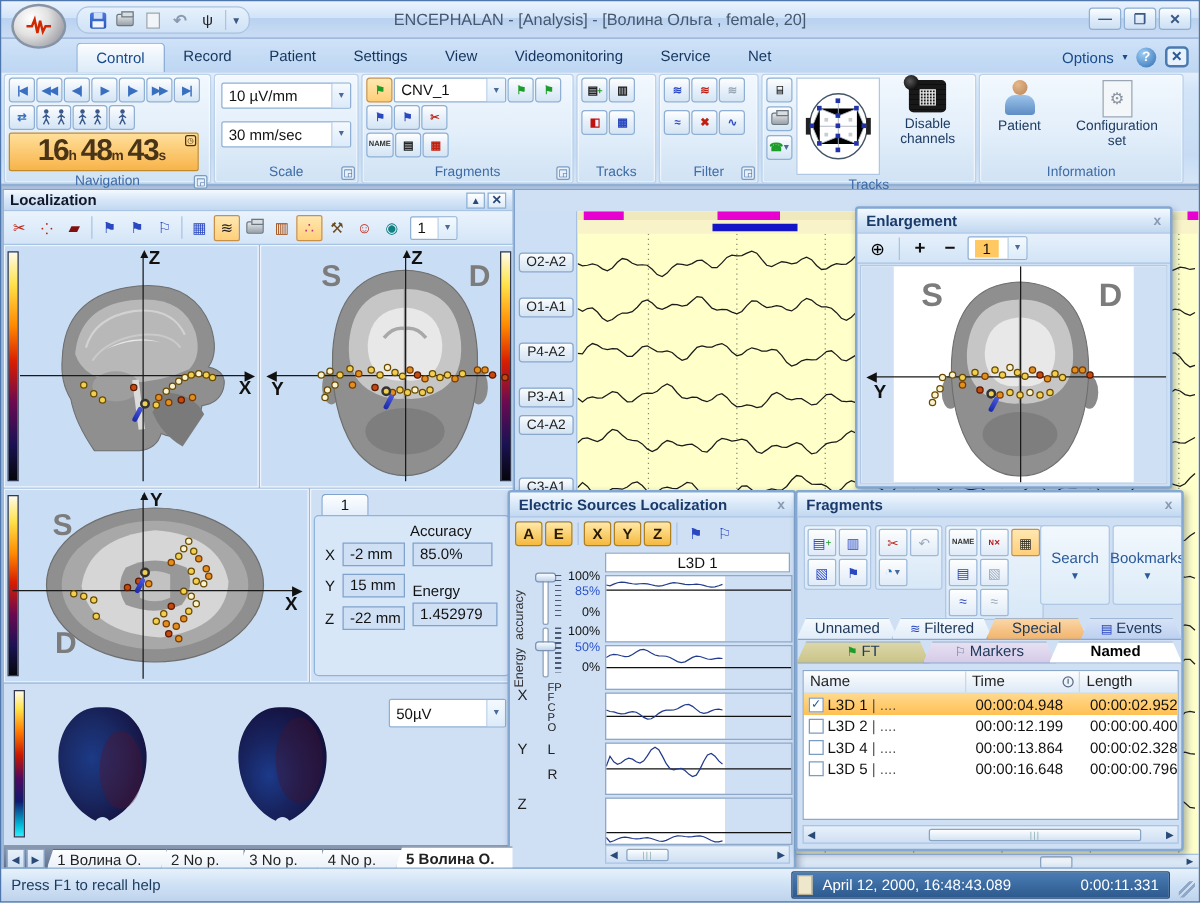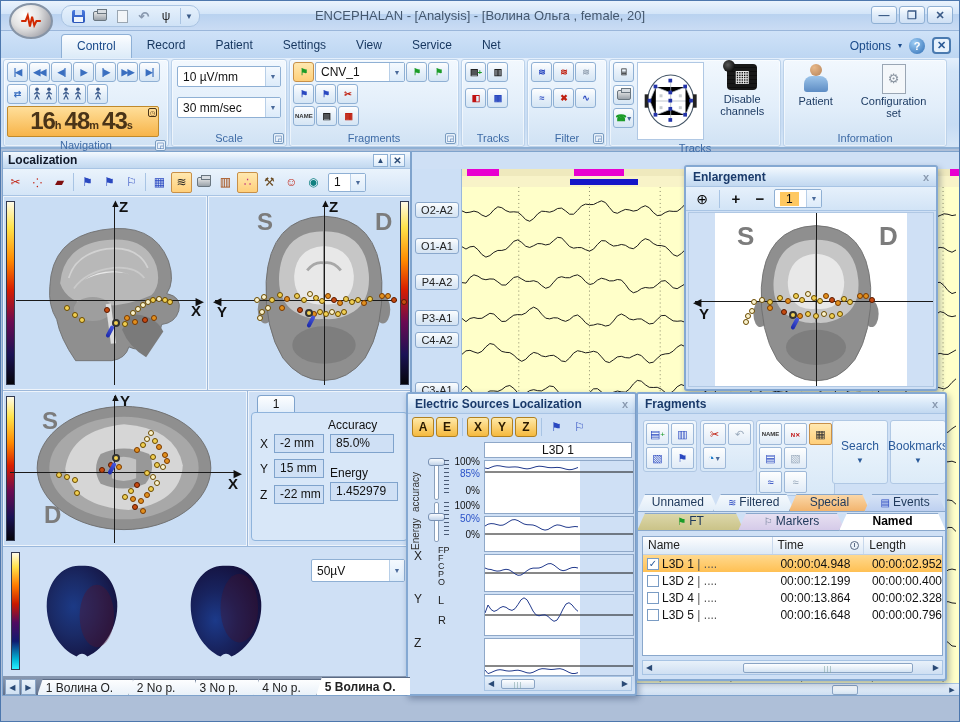--- a/index.html
+++ b/index.html
@@ -279,20 +279,21 @@
     </svg>
   </div>
 
   <div class="tabrow">
     <div style="display:flex;">
         <div class="rtab active">Control</div>
         <div class="rtab">Record</div>
         <div class="rtab">Patient</div>
         <div class="rtab">Settings</div>
         <div class="rtab">View</div>
+        <div class="rtab">Videomonitoring</div>
         <div class="rtab">Service</div>
         <div class="rtab">Net</div>
       </div>
     <div class="tabrow-right">
       <span class="options-link">Options</span>
       <span class="dd-small">▾</span>
       <span class="help-ico">?</span>
       <span class="doc-close">✕</span>
     </div>
   </div>
@@ -1090,14 +1091,23 @@
           </div>
         </div>
     </div>
     <div class="hscroll" style="left:4px;width:301px;top:266px;">
       <span class="hsarr" style="left:3px;">◀</span>
       <span class="hsthumb" style="left:100px;width:170px;">|||</span>
       <span class="hsarr" style="right:3px;">▶</span>
     </div>
   </div>
 
+  <div class="status">
+    <span class="status-help">Press F1 to recall help</span>
+    <div class="status-right">
+      <span class="beige"></span>
+      <span class="dt">April 12, 2000, 16:48:43.089</span>
+      <span>0:00:11.331</span>
+    </div>
+    <span class="grip"></span>
+  </div>
 
 </div>
 
 </body></html>

